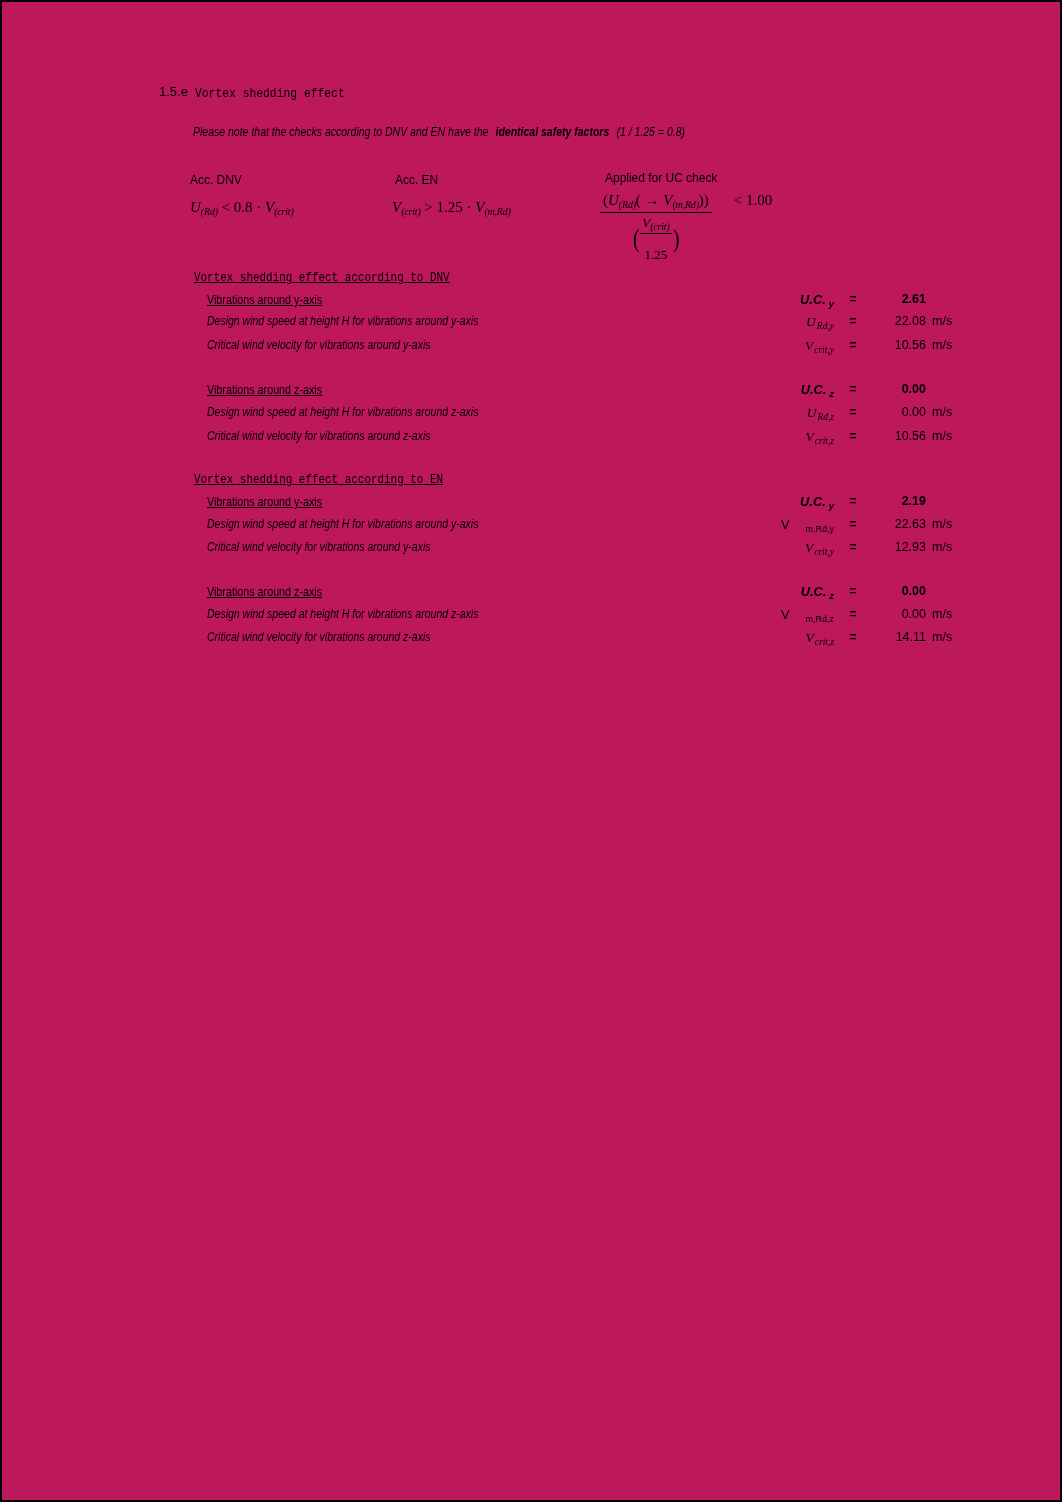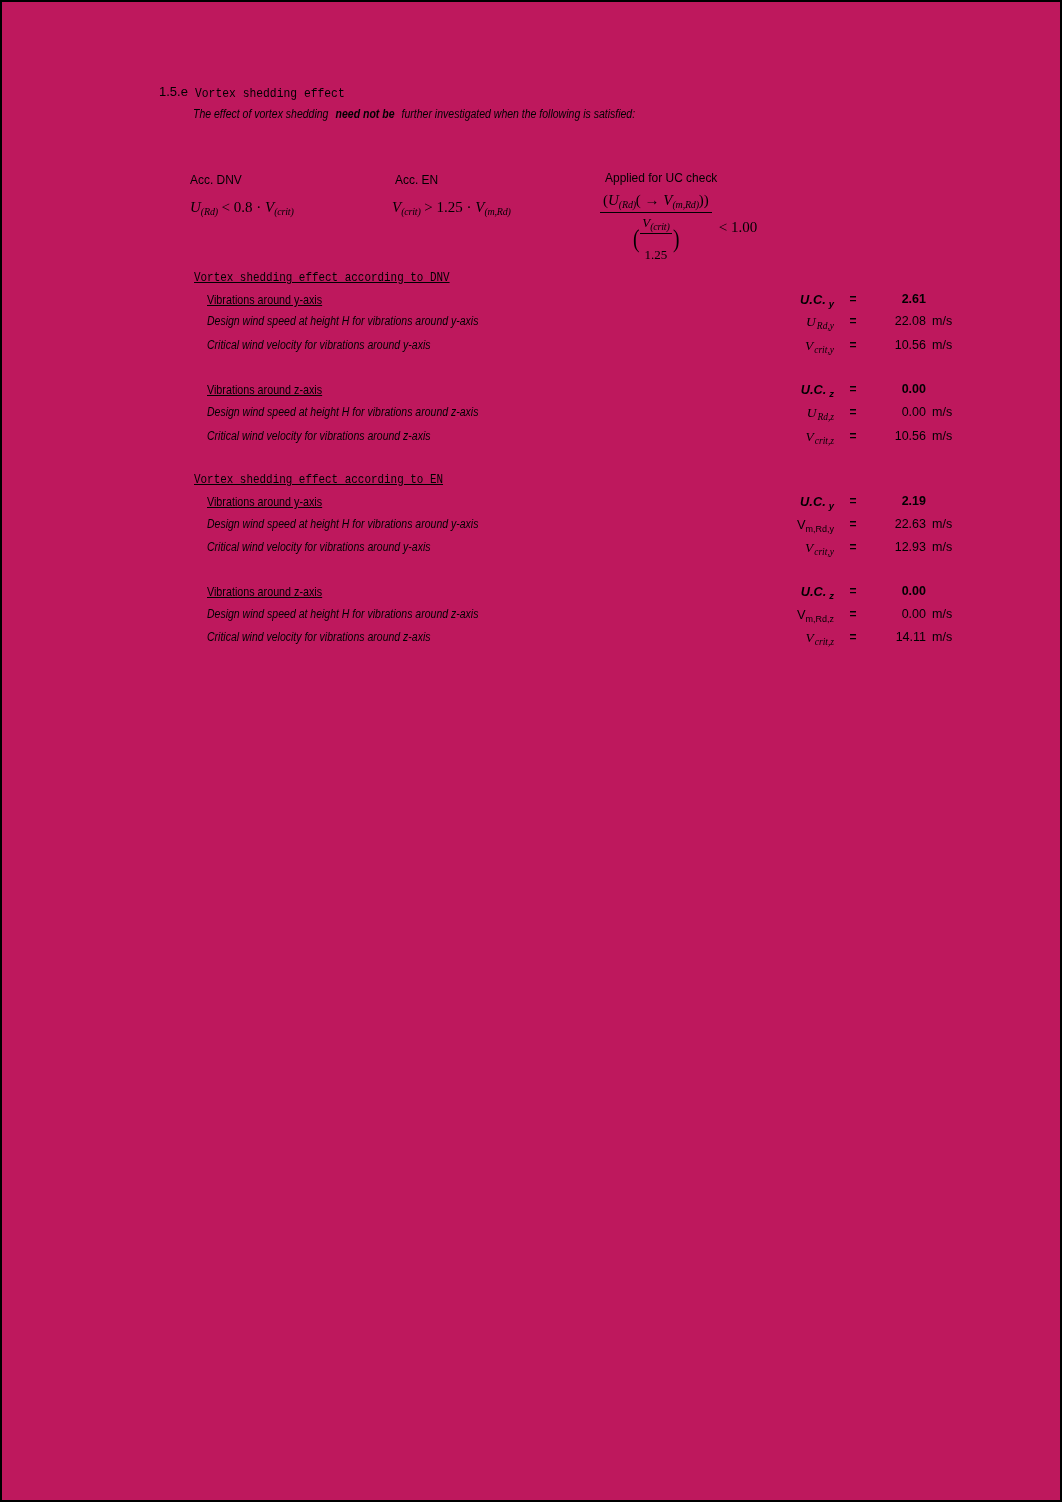--- a/index.html
+++ b/index.html
@@ -18,58 +18,58 @@
   .sec-num { font-size:13px; }
   .title    { font-size:13.5px; }
   .note     { font-size:12.5px; font-style:italic; }
   .note .pre, .note .suf { font-style:italic; }
   .note .emph { font-weight:bold; margin:0 5px; }
   .colhead  { font-size:13px; }
   
   .math { font-family:"Liberation Serif", serif; font-size:15px; }
   .math .v  { font-style:italic; }
   .math .sb { font-size:10px; font-style:italic; vertical-align:-3px; letter-spacing:-0.2px; }
-  .frac-wrap { display:flex; align-items:center; gap:7px; }
+  .frac-wrap { display:flex; gap:22px; }
   .frac { display:inline-flex; flex-direction:column; align-items:center; }
   .frac .num { border-bottom:1px solid #000; padding:0 3px 2px 3px; }
   .den-row { display:inline-flex; align-items:center; padding-top:2px; }
   .bigp { font-size:26px; font-weight:400; line-height:1; transform:scaleX(0.75); }
   .ifrac { display:inline-flex; flex-direction:column; align-items:center; font-size:13px; }
   .ifrac .itop { border-bottom:1px solid #000; padding:0 2px 1px 2px; }
   .ifrac .ibot { padding-top:1px;margin-top:12px; }
   
   .heading  { font-size:13px;font-family:Liberation Mono, monospace; }
   .rowline { position:absolute; left:12px; top:0; width:100%; height:16px; font-size:12.5px; }
   .lbl  { position:absolute; left:193px; font-style:italic; }
   .sym  { position:absolute; left:690px; width:130px; text-align:right;
           font-family:"Liberation Serif", serif; font-style:italic; font-size:13.5px; }
   .sym .sb { font-size:9.5px; vertical-align:-3px; font-style:italic; margin-left:1px; }
   .sym-uc { font-family:"Liberation Sans", sans-serif; font-weight:bold; font-style:italic; font-size:12.8px; }
   .sym-uc .sb { font-weight:bold; margin-left:3px; }
   .sym-up { font-family:"Liberation Sans", sans-serif; font-style:normal; font-size:12.8px; }
-  .sym-up .sb { font-style:normal; vertical-align:-3px; font-size:9px; margin-left:0; }
+  .sym-up .sb { font-style:normal; vertical-align:-3px; font-size:9px; margin-left:16px; }
   .eq   { position:absolute; left:830px; width:18px; text-align:center; font-size:12px; font-weight:bold; }
   .val  { position:absolute; left:850px; width:62px; text-align:right; }
   .unit { position:absolute; left:918px; }
 </style>
 </head>
 <body>
 
 <div class="page">
 
   <div class="abs sec-num" style="left:157px; top:82px;">1.5.e</div>
   <div class="abs title" style="left:193px; top:84px;font-family:Liberation Mono, monospace;">
     <span class="cond">Vortex shedding effect</span>
   </div>
 
-  <div class="abs note" style="left:191px; top:105px;">
+  <div class="abs note" style="left:191px; top:123px;">
     <span class="cond">
-      <span class="pre">The effect of vortex shedding</span>
-      <span class="emph">need not be</span>
-      <span class="suf">further investigated when the following is satisfied:</span>
+      <span class="pre">Please note that the checks according to DNV and EN have the</span>
+      <span class="emph">identical safety factors</span>
+      <span class="suf">(1 / 1.25 = 0.8)</span>
     </span>
   </div>
 
   <div class="abs colhead" style="left:188px; top:170px;">
     <span class="cond" style="transform:scaleX(0.92);">Acc. DNV</span>
   </div>
   <div class="abs colhead" style="left:393px; top:170px;">
     <span class="cond" style="transform:scaleX(0.92);">Acc. EN</span>
   </div>
   <div class="abs colhead" style="left:603px; top:168px;text-align:right;">

